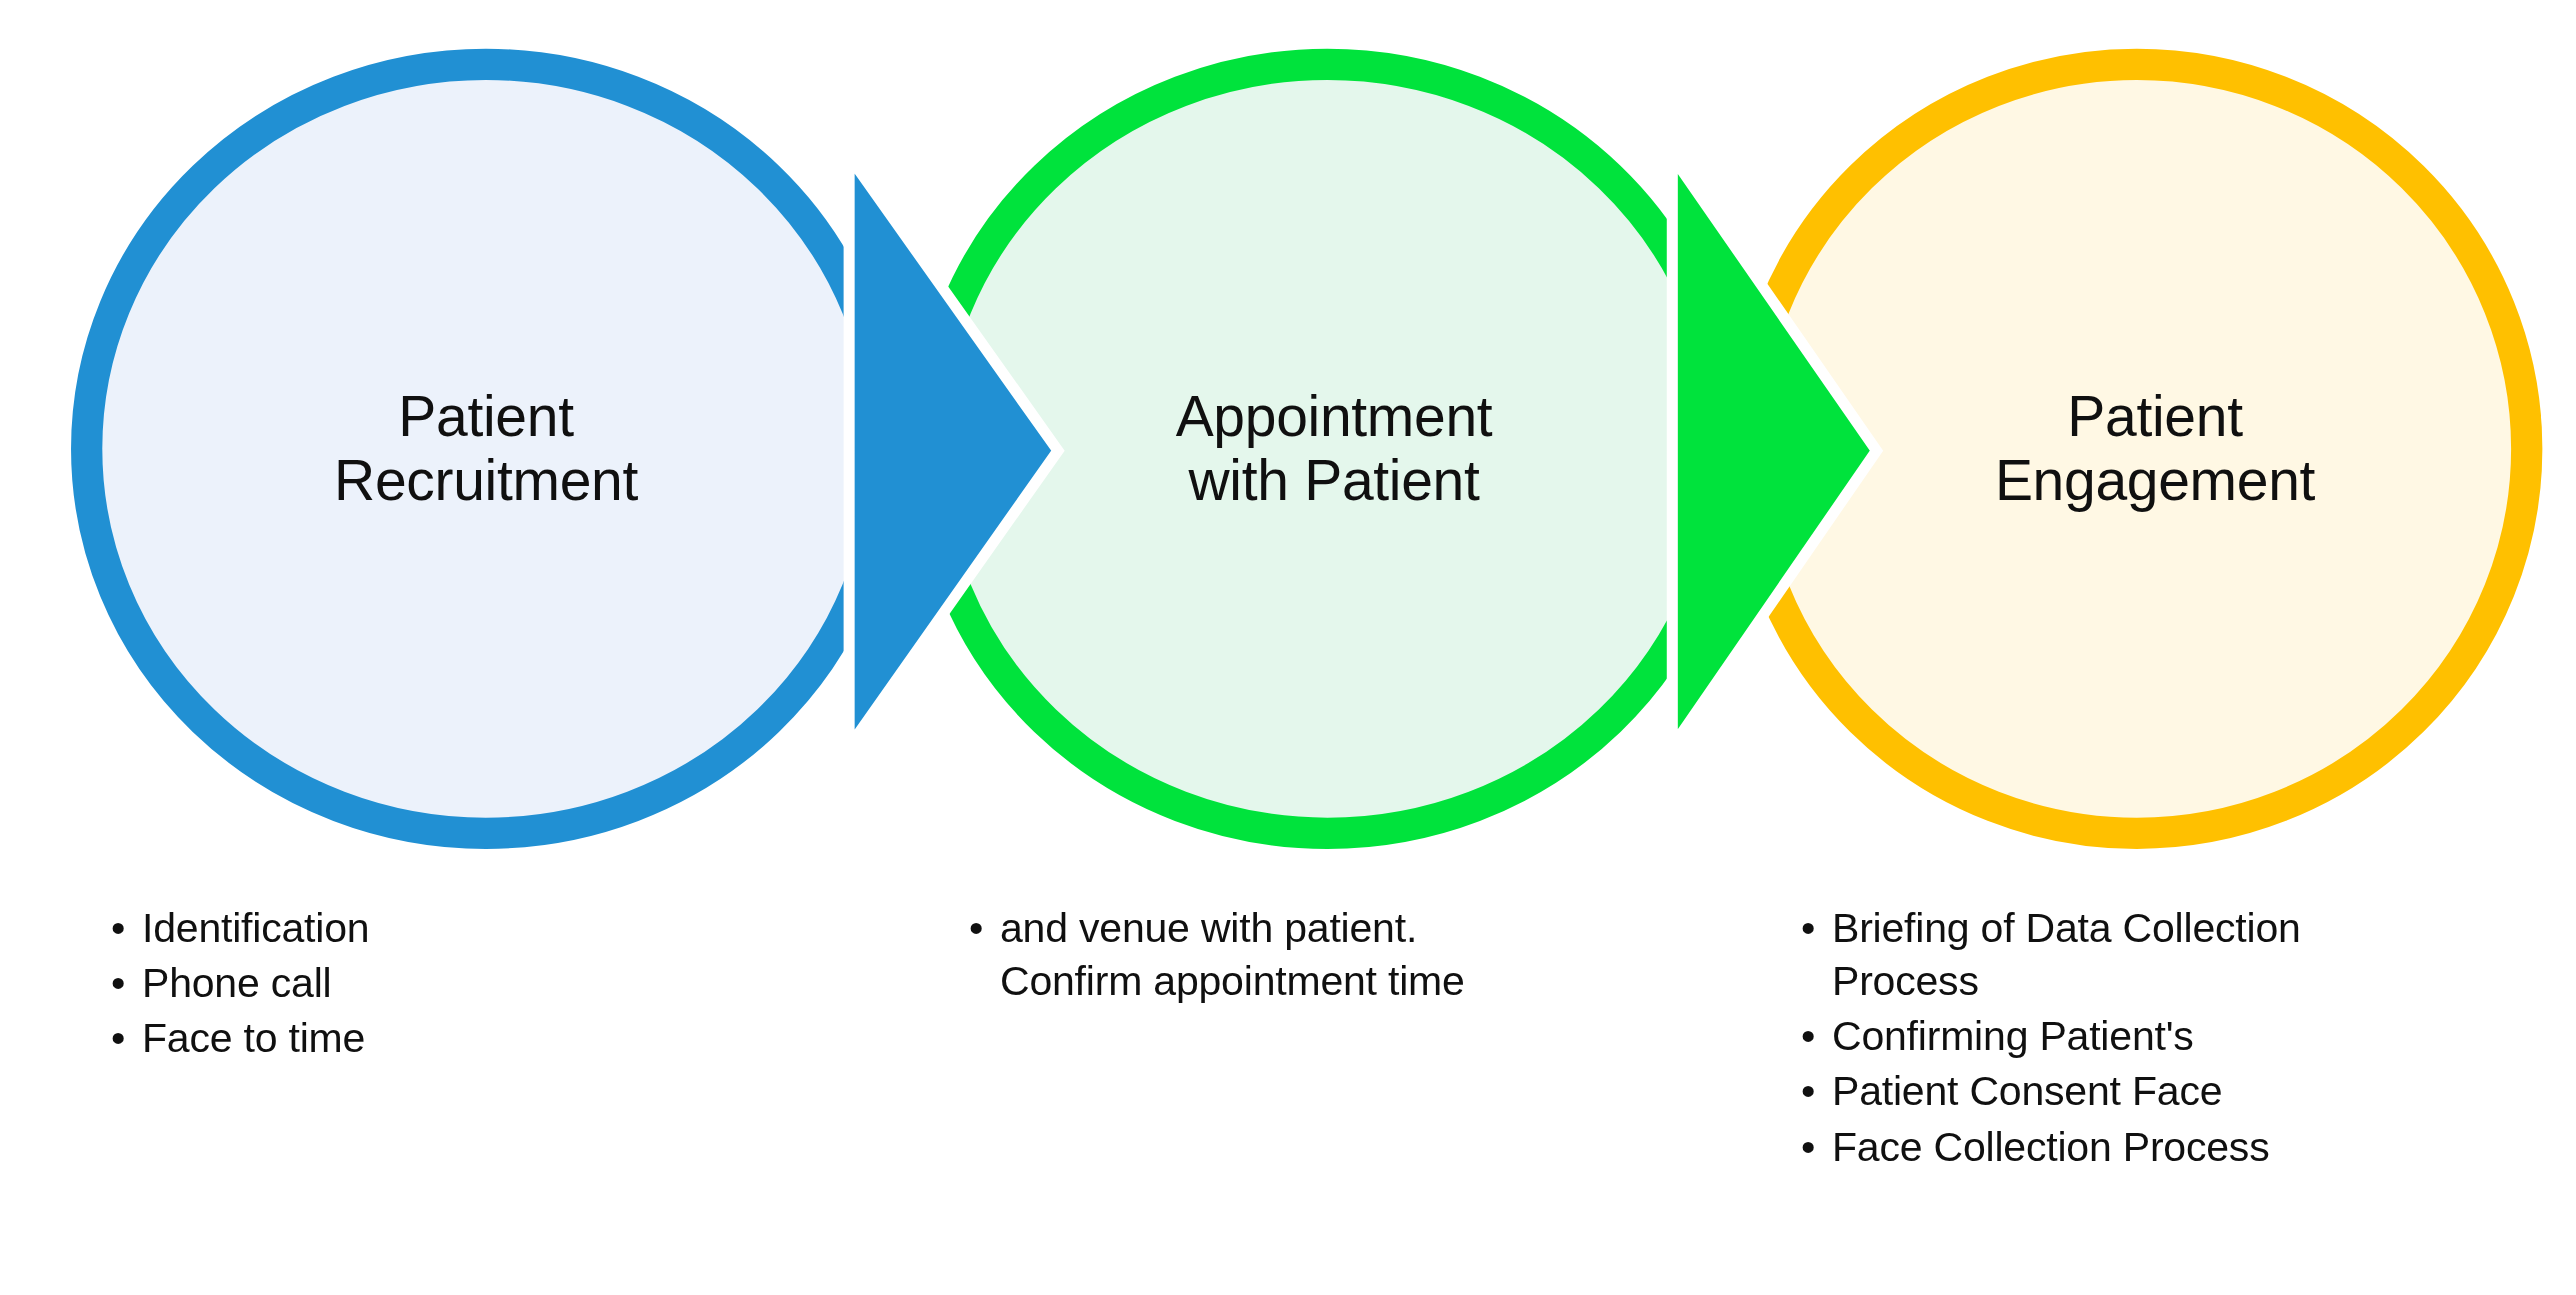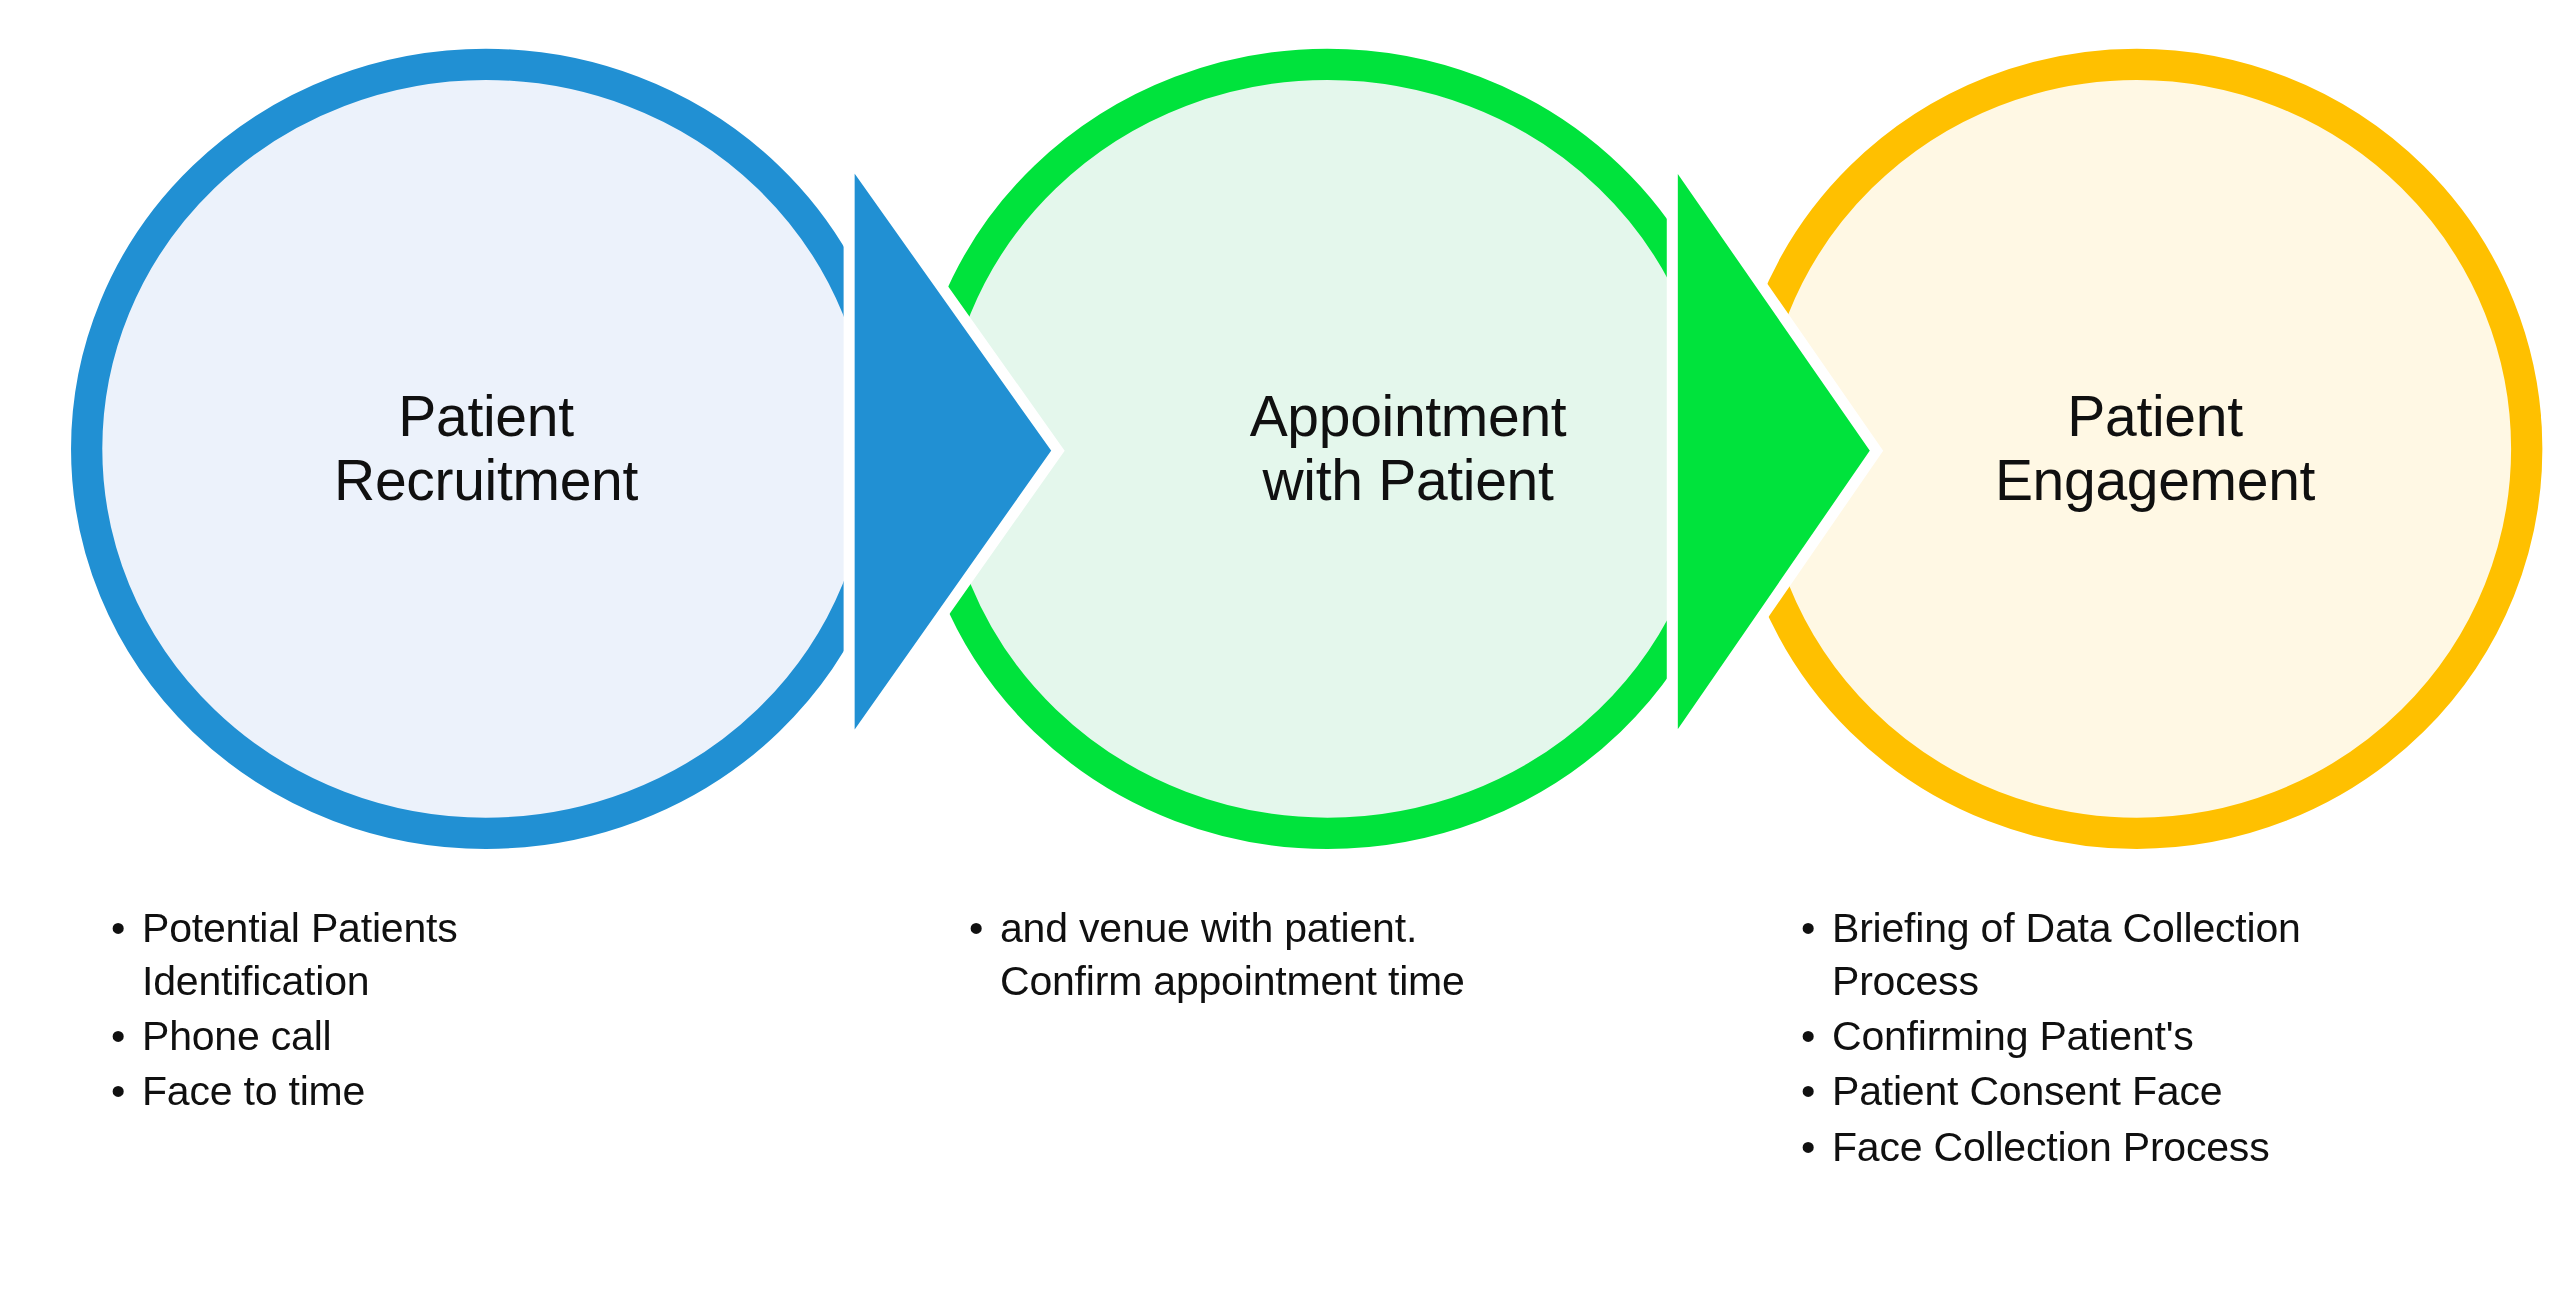--- a/index.html
+++ b/index.html
@@ -123,30 +123,29 @@
     <g>
       <ellipse cx="2300" cy="488" rx="424" ry="418" fill="#FFF8E4" stroke="#FFC000" stroke-width="34"></ellipse>
 
       <path d="M 1795 170 L 2017 490 L 1795 812 Z" fill="#00E33C" stroke="#FFFFFF" stroke-width="12" stroke-linejoin="miter"></path>
     </g>
   </svg>
 
   <div class="stage-title" style="left:465px;  top:449px; width:644px;">Patient
 Recruitment</div>
 
-  <div class="stage-title" style="left:1387px; top:449px; width:699px;">Appointment
+  <div class="stage-title" style="left:1313px; top:449px; width:699px;">Appointment
 with Patient</div>
 
   <div class="stage-title" style="left:2134px; top:449px; width:699px;">Patient
 Engagement</div>
 
   <div class="bullet-block" id="block-1">
     <span class="bullet-item">
       <span class="bullet-dot">•</span>
-      <span class="bullet-text">Potential Patients</span>
       <span class="bullet-text">Identification</span>
     </span>
     <span class="bullet-item">
       <span class="bullet-dot">•</span>
       <span class="bullet-text">Phone call</span>
     </span>
     <span class="bullet-item">
       <span class="bullet-dot">•</span>
       <span class="bullet-text">Face to time</span>
     </span>

